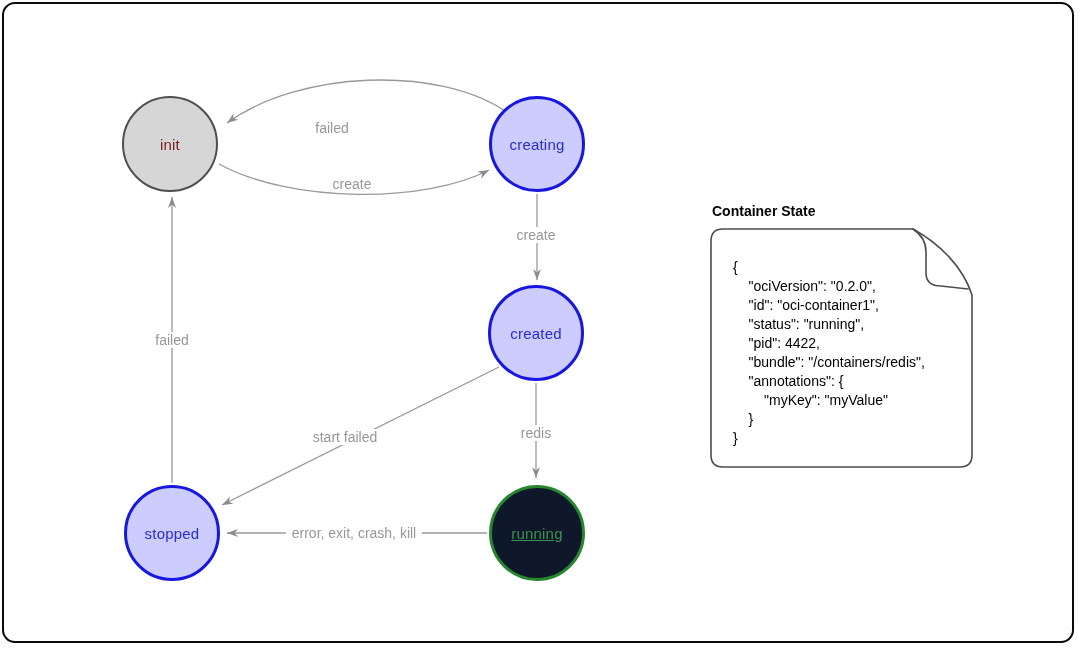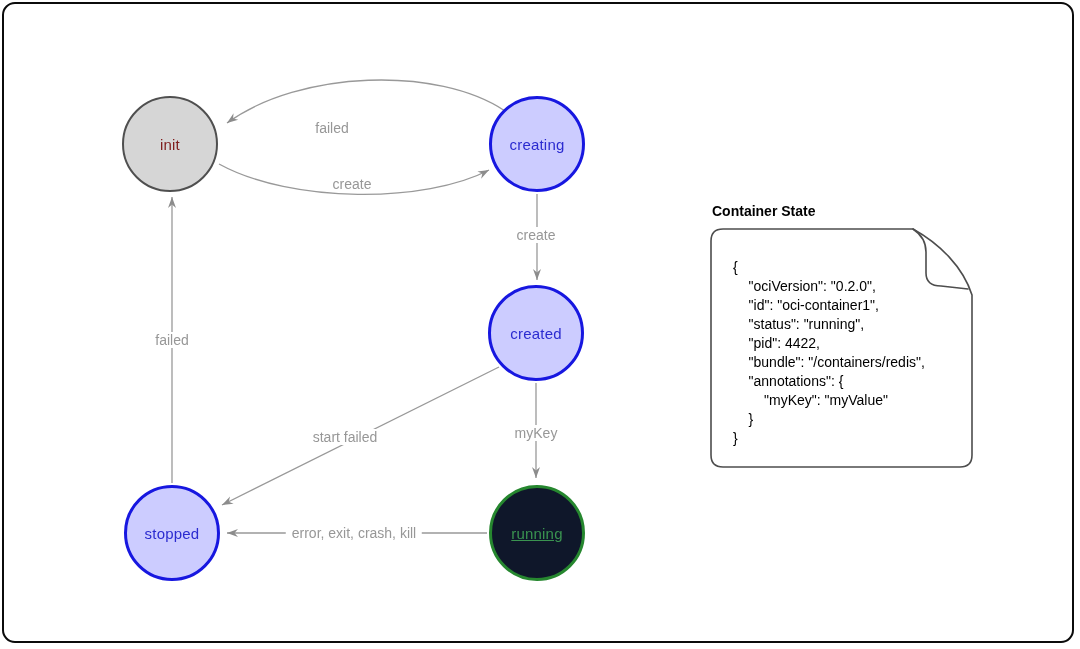--- a/index.html
+++ b/index.html
@@ -84,21 +84,21 @@
 </div>
 <div class="node node-blue pos-stopped">
   <span>stopped</span>
 </div>
 
 <span class="edge-label lbl-failed">failed</span>
 <span class="edge-label lbl-create">create</span>
 <span class="edge-label lbl-succeed">create</span>
 <span class="edge-label lbl-delete">failed</span>
 <span class="edge-label lbl-startfailed">start failed</span>
-<span class="edge-label lbl-start">myKey</span>
+<span class="edge-label lbl-start">redis</span>
 <span class="edge-label lbl-error">error, exit, crash, kill</span>
 
 <div class="note-title">Container State</div>
 <div class="note-code">{
     "ociVersion": "0.2.0",
     "id": "oci-container1",
     "status": "running",
     "pid": 4422,
     "bundle": "/containers/redis",
     "annotations": {

